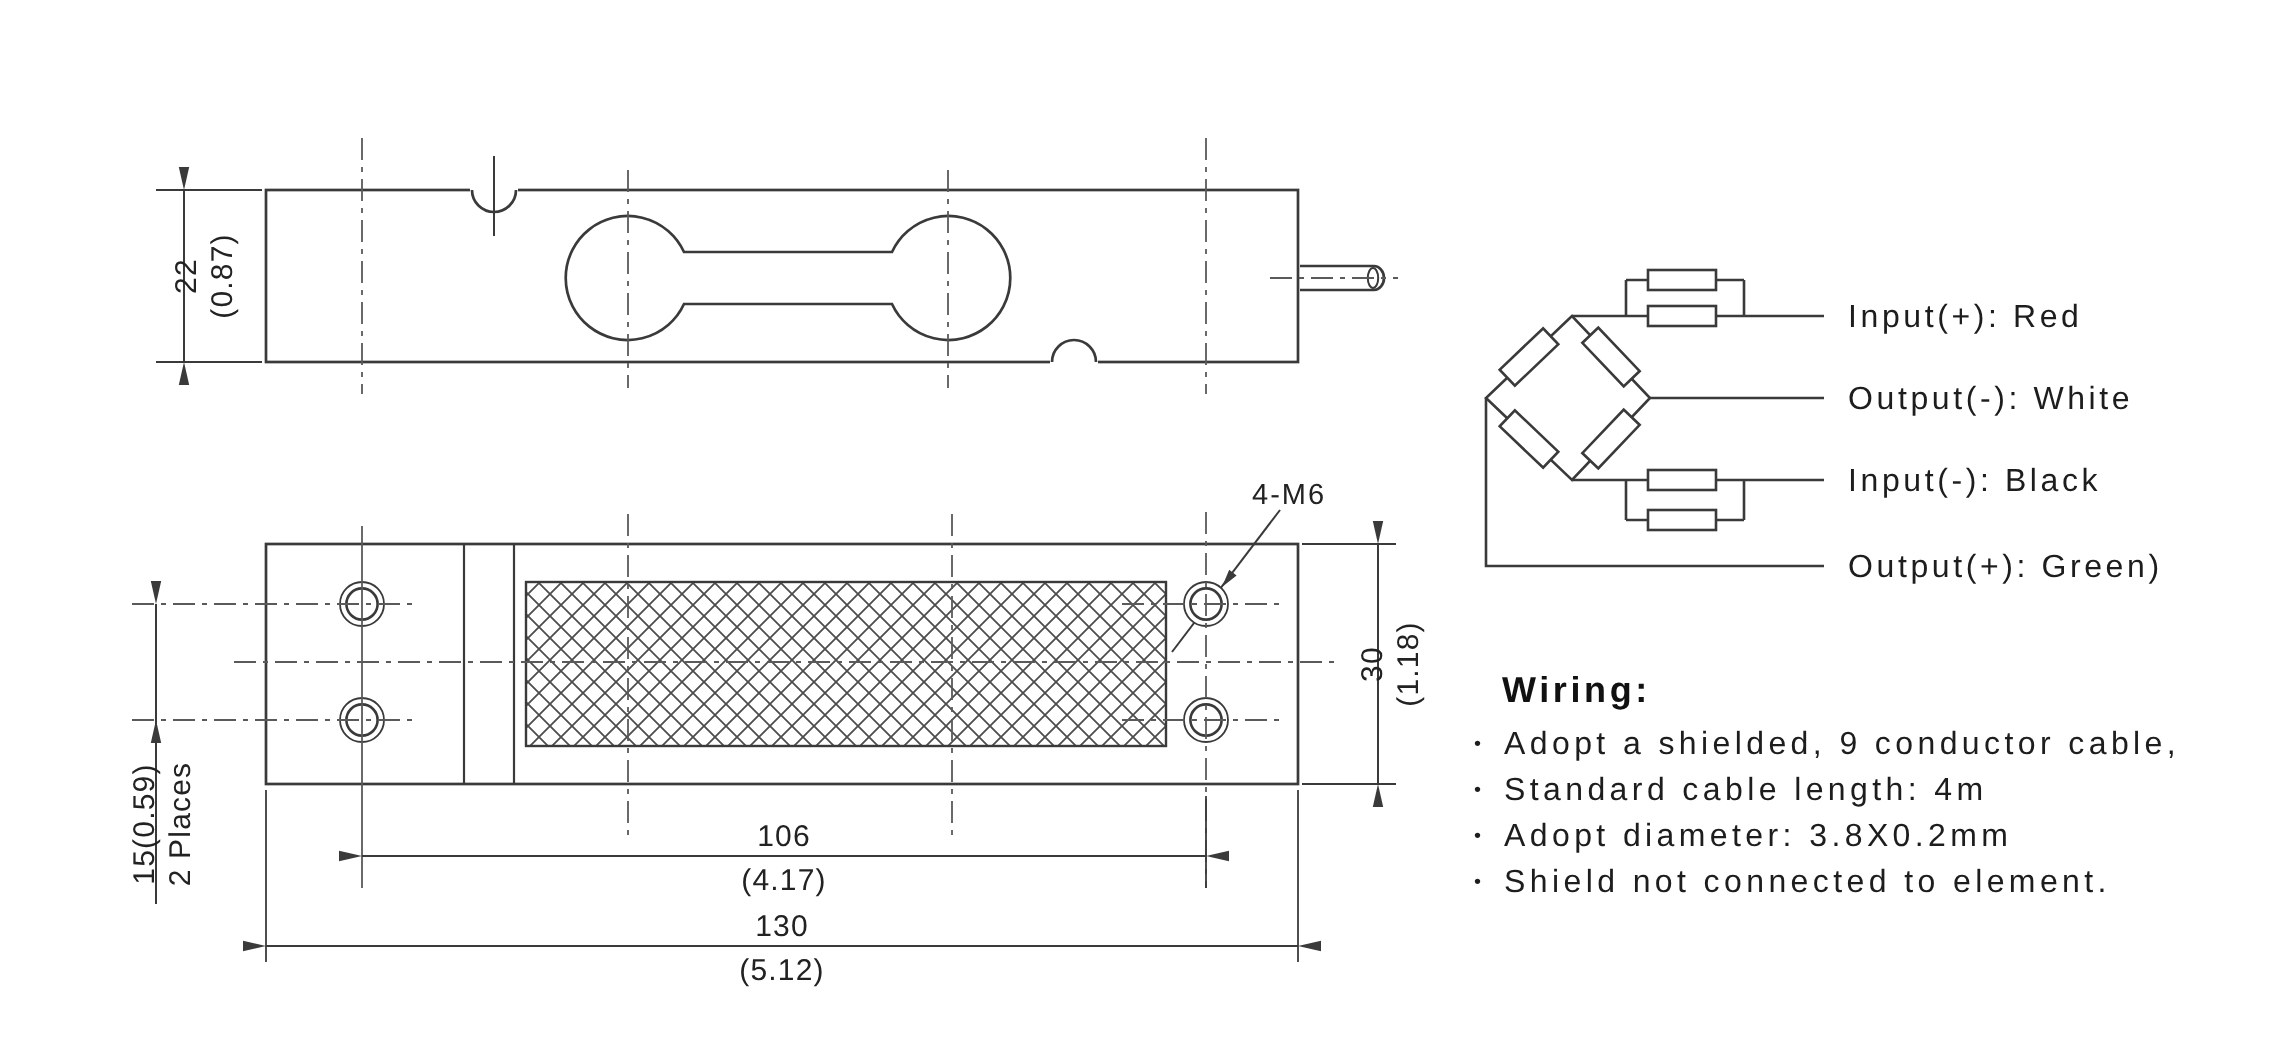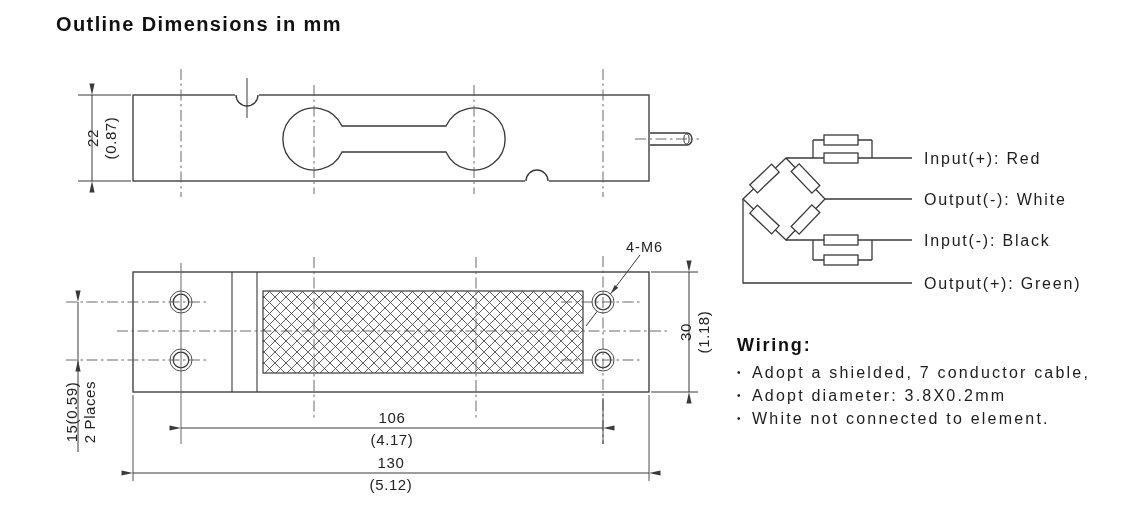--- a/index.html
+++ b/index.html
@@ -5,31 +5,30 @@
   html,body{margin:0;padding:0;background:#fff;}
   .page{position:relative;width:1142px;height:530px;background:#ffffff;overflow:hidden;
         font-family:"Liberation Sans",sans-serif;color:#1c1c1c;}
   .page-title{position:absolute;left:56px;top:13px;font-size:20px;font-weight:bold;
         letter-spacing:1.4px;color:#111;}
   svg.dwg{position:absolute;left:0;top:0;}
   svg.dwg text{font-family:"Liberation Sans",sans-serif;fill:#222;font-size:15px;letter-spacing:0.6px;}
   svg.dwg text.callout{font-size:14.5px;letter-spacing:1px;}
   svg.dwg text.wire-label{font-size:16px;letter-spacing:1.8px;fill:#1d1d1d;}
   .notes{position:absolute;left:737px;top:335px;width:402px;}
-  .notes-heading{font-size:18px;font-weight:bold;letter-spacing:1.8px;
+  .notes-heading{font-size:18px;font-weight:bold;letter-spacing:1.8px;margin-left:14px;
         margin-bottom:5px;color:#111;}
   .note-line{font-size:16px;letter-spacing:2.2px;line-height:23px;white-space:nowrap;color:#1d1d1d;}
   .note-bullet{display:inline-block;width:15px;font-size:10px;vertical-align:2px;letter-spacing:0;}
 </style>
 </head>
 <body>
 
 <div class="page">
 
-  <div class="page-title">Outline Dimensions in mm</div>
 
   <svg class="dwg" width="1142" height="530" viewBox="0 0 1142 530">
     <defs>
       <marker id="arr" markerUnits="userSpaceOnUse" markerWidth="14" markerHeight="10" refX="0" refY="5" orient="auto-start-reverse" overflow="visible">
         <path d="M0,5 L11.5,7.6 L11.5,2.4 Z" fill="#3a3a3a"></path>
       </marker>
       <pattern id="hatch" patternUnits="userSpaceOnUse" width="11" height="11">
         <path d="M0,0 L11,11 M0,11 L11,0" stroke="#4d4d4d" stroke-width="0.9" fill="none"></path>
       </pattern>
     </defs>
@@ -162,23 +161,26 @@
     </g>
     <text x="924" y="163.5" class="wire-label">Input(+): Red</text>
     <text x="924" y="204.5" class="wire-label">Output(-): White</text>
     <text x="924" y="245.5" class="wire-label">Input(-): Black</text>
     <text x="924" y="288.5" class="wire-label">Output(+): Green)</text>
   </svg>
 
   <div class="notes">
     <div class="notes-heading">Wiring:</div>
     <div class="note-line">
-      <span class="note-bullet">•</span><span>Adopt a shielded, 7 conductor cable,</span>
+      <span class="note-bullet">•</span><span>Adopt a shielded, 9 conductor cable,</span>
+    </div>
+    <div class="note-line">
+      <span class="note-bullet">•</span><span>Standard cable length: 4m</span>
     </div>
     <div class="note-line">
       <span class="note-bullet">•</span><span>Adopt diameter: 3.8X0.2mm</span>
     </div>
     <div class="note-line">
-      <span class="note-bullet">•</span><span>White not connected to element.</span>
+      <span class="note-bullet">•</span><span>Shield not connected to element.</span>
     </div>
   </div>
 
 </div>
 
 </body></html>

